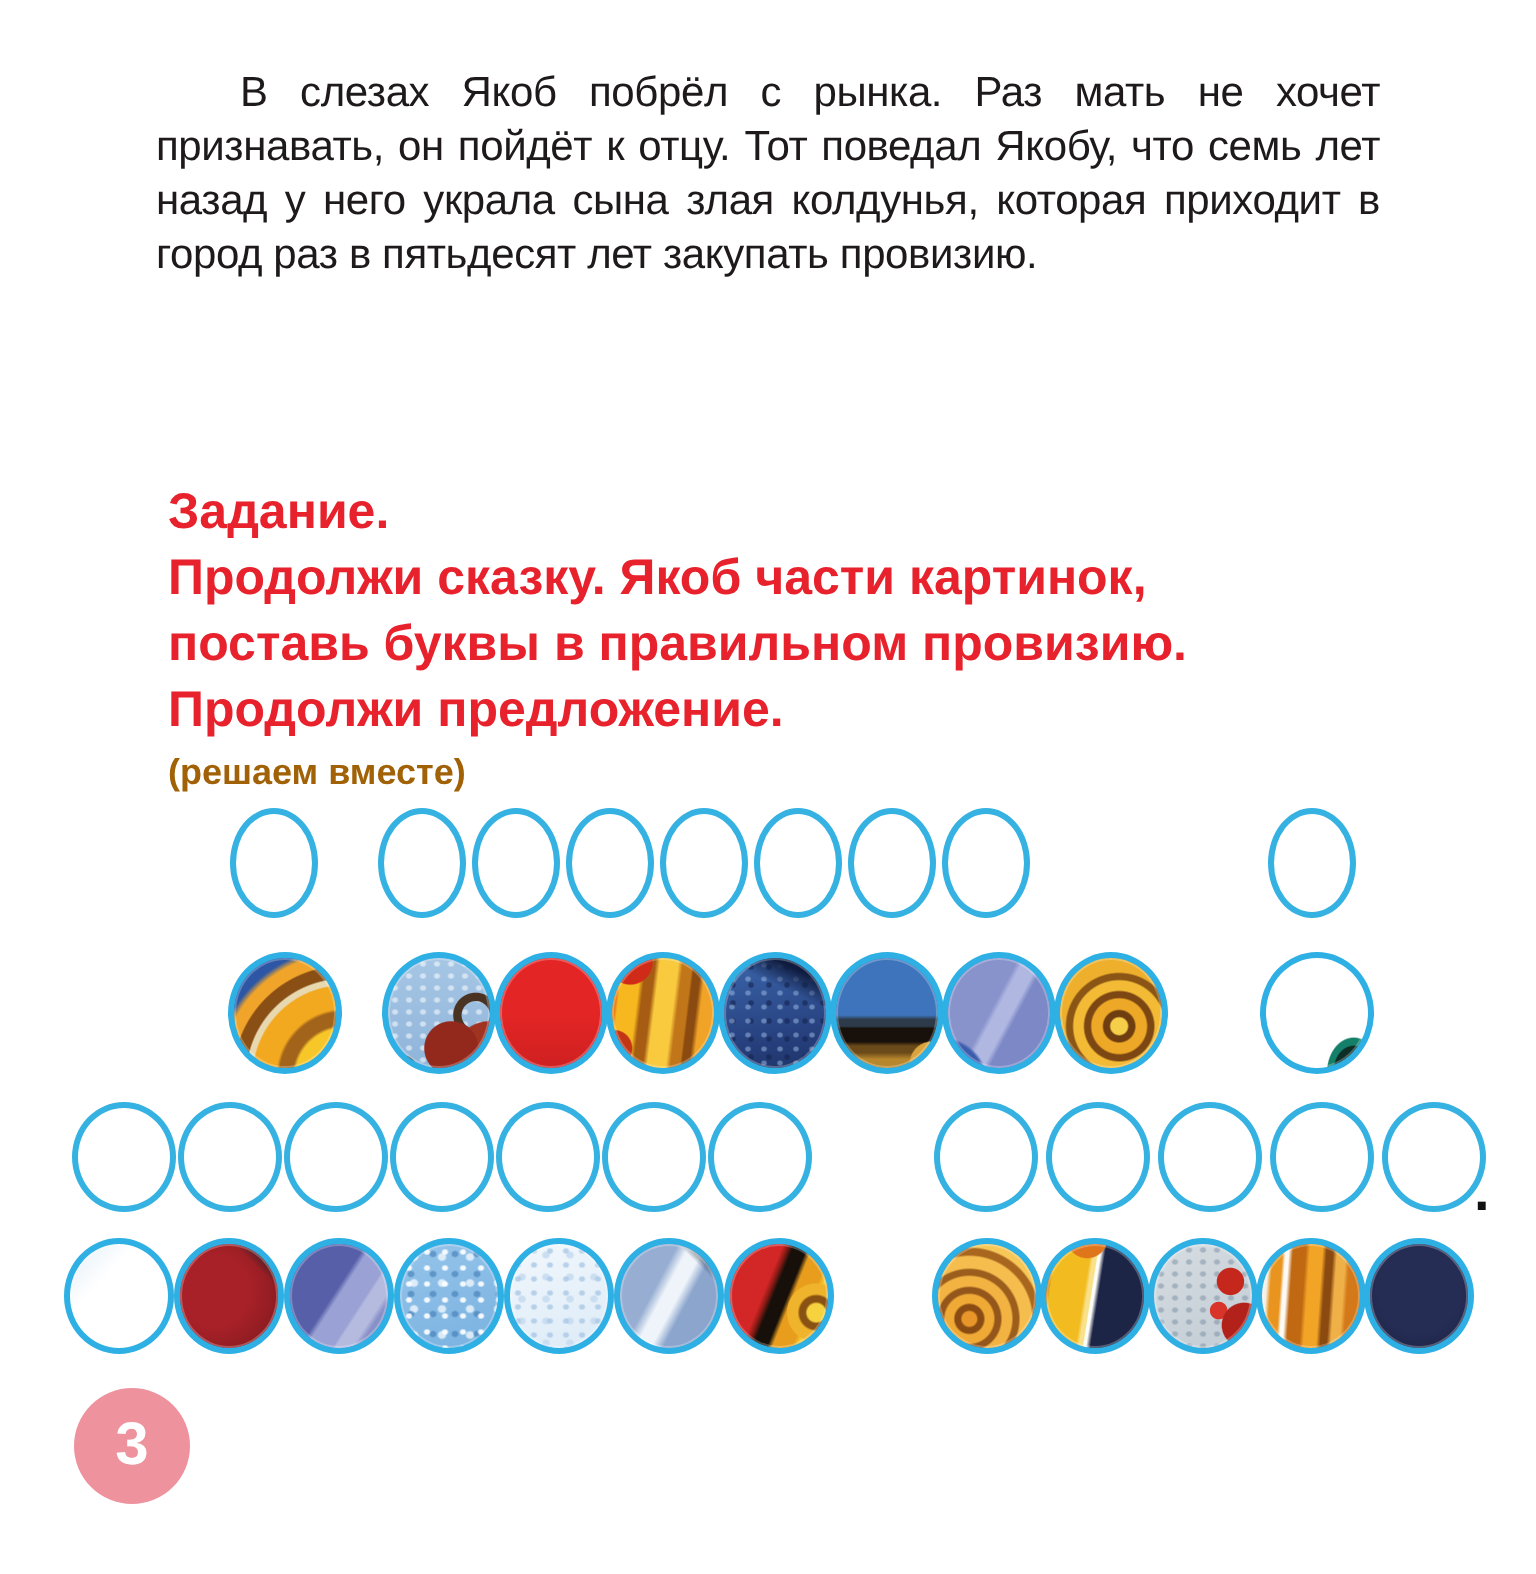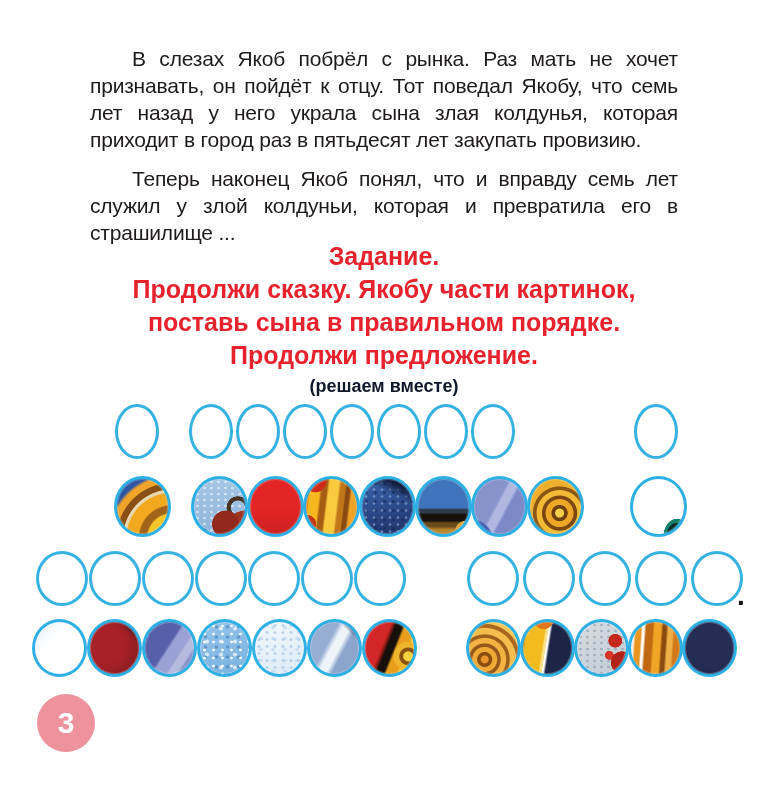--- a/index.html
+++ b/index.html
@@ -2,26 +2,26 @@
 <html><head>
 <meta charset="utf-8">
 <style>
   html,body{margin:0;padding:0;background:#ffffff;}
   .page{position:relative;width:768px;height:787px;background:#fff;overflow:hidden;
         font-family:"Liberation Sans", sans-serif;}
 
   
   .story{position:absolute;left:78px;top:33px;width:612px;font-size:21px;line-height:27px;
          color:#1e1a1b;text-align:justify;letter-spacing:-0.2px;}
-  .story p{margin:12px;text-indent:42px;}
-
-  
-  .task{position:absolute;left:84px;top:240px;width:600px;text-align:center;
+  .story p{margin:0;text-indent:42px;}
+
+  
+  .task{position:absolute;left:84px;top:240px;width:600px;
         color:#e8222d;font-weight:bold;font-size:25px;line-height:33px;}
-  .task .subtitle{color:#0f172a;font-size:18px;line-height:22px;margin-top:3px;font-weight:bold;}
+  .task .subtitle{color:#a16207;font-size:18px;line-height:22px;margin-top:3px;font-weight:bold;}
 
   
   .prow{position:absolute;display:flex;align-items:flex-start;}
   [data-row="answer-row-top"]{left:115px;top:404px;}
   [data-row="piece-row-top"]{left:114px;top:476px;}
   [data-row="answer-row-bottom"]{left:36px;top:551px;}
   [data-row="piece-row-bottom"]{left:32px;top:619px;}
 
   .circle{box-sizing:border-box;border-radius:50%;flex:none;}
   .slot{border:3px solid #35b2e2;background:#fff;}
@@ -124,27 +124,26 @@
       #f0b048 72% 80%, #d3791a 84% 100%);}
   .pc-dark-navy{background:radial-gradient(circle at 50% 45%, #262d55 0 55%, #1a2040 100%);}
 </style>
 </head>
 <body>
 
 <div class="page">
 
   <div class="story">
     <p>В слезах Якоб побрёл с рынка. Раз мать не хочет признавать, он пойдёт к отцу. Тот поведал Якобу, что семь лет назад у него украла сына злая колдунья, которая приходит в город раз в пятьдесят лет закупать провизию.</p>
-    <p>Теперь наконец Якоб понял, что и вправду семь лет служил у злой колдуньи, которая и превратила его в страшилище ...</p>
   </div>
 
   <div class="task">
     <div>Задание.</div>
-    <div>Продолжи сказку. Якобу части картинок,</div>
-    <div>поставь сына в правильном порядке.</div>
+    <div>Продолжи сказку. Якоб части картинок,</div>
+    <div>поставь буквы в правильном провизию.</div>
     <div>Продолжи предложение.</div>
     <div class="subtitle">(решаем вместе)</div>
   </div>
 
   <div class="prow" data-row="answer-row-top">
       <div class="circle c1 slot"></div>
       <div class="circle c1 slot" style="margin-left: 30px;"></div>
       <div class="circle c1 slot" style="margin-left: 3px;"></div>
       <div class="circle c1 slot" style="margin-left: 3px;"></div>
       <div class="circle c1 slot" style="margin-left: 3px;"></div>

